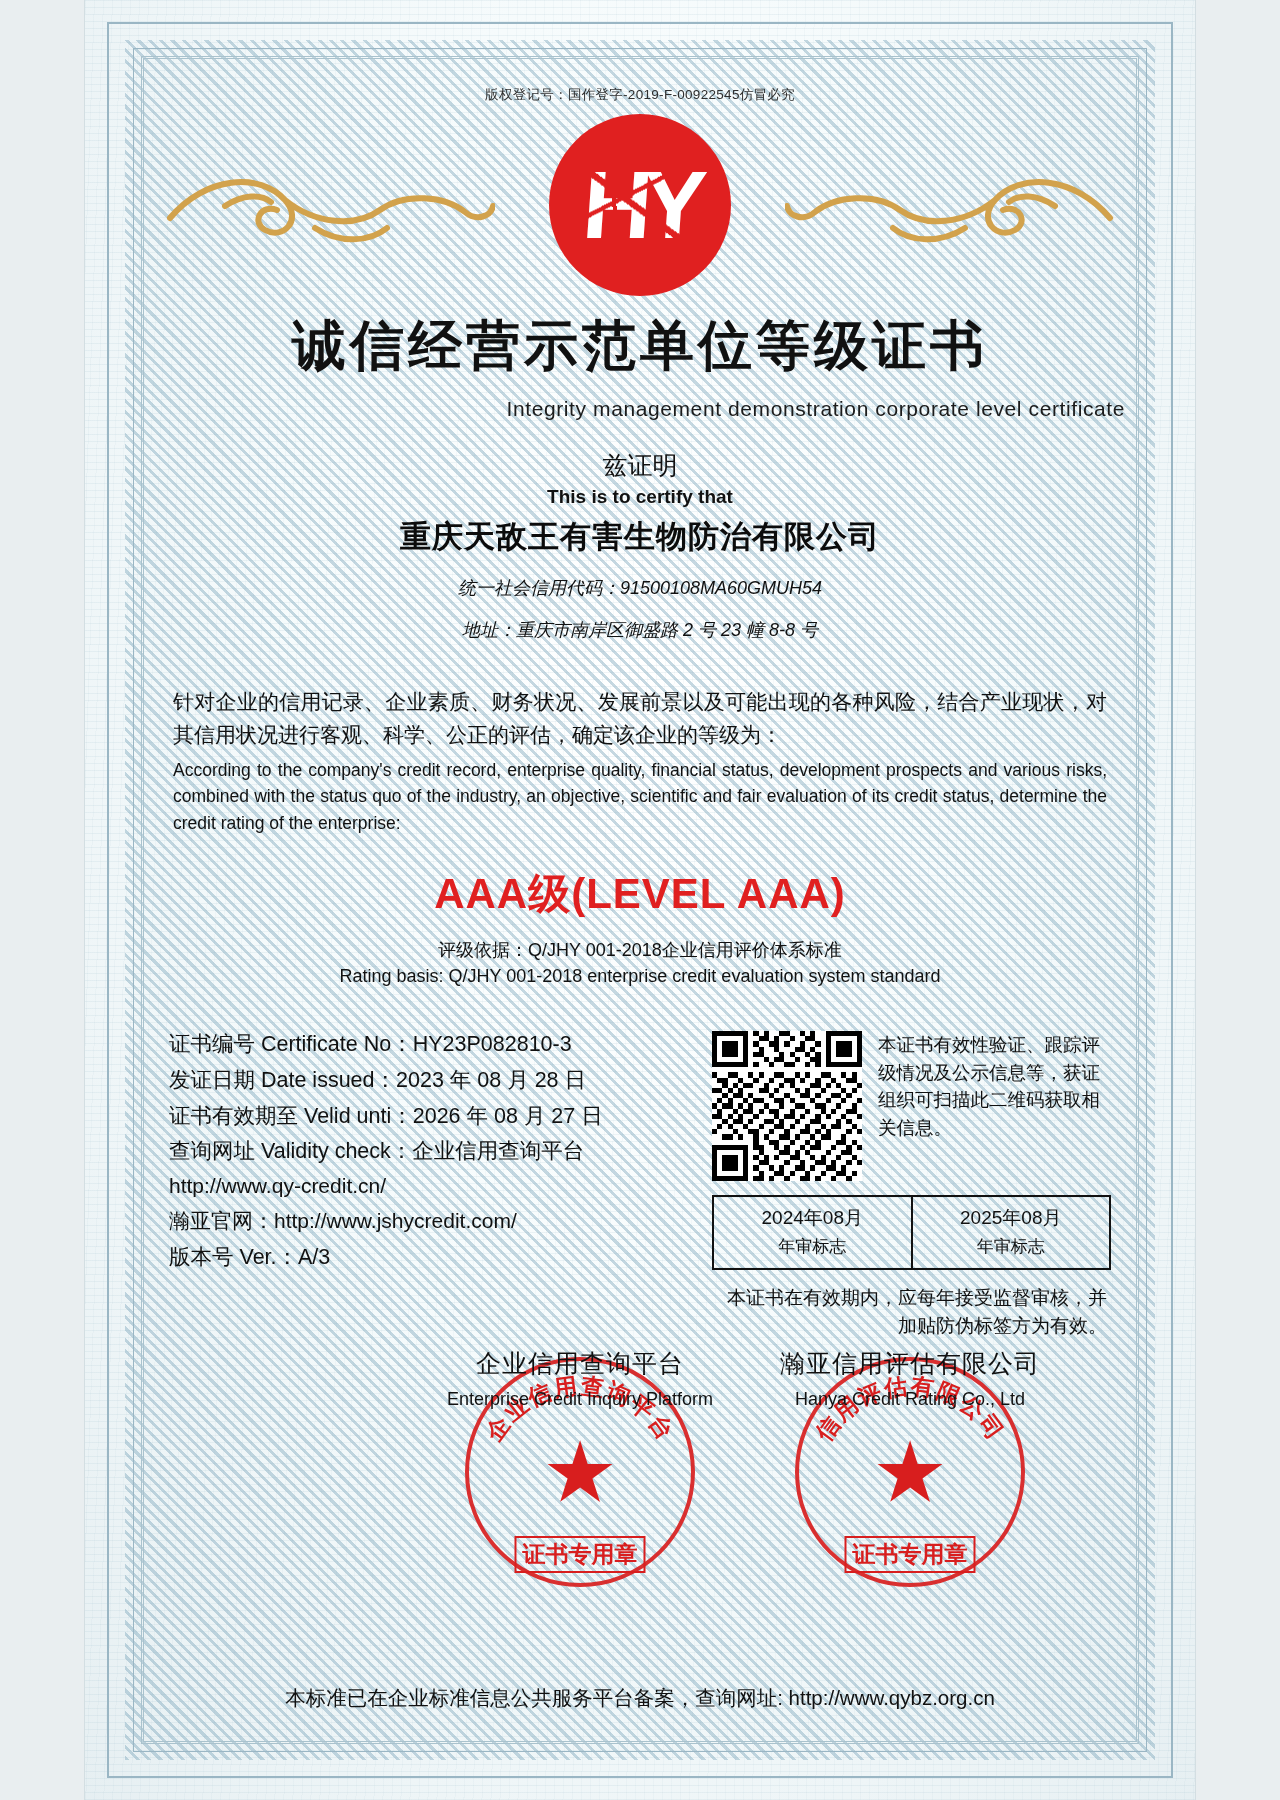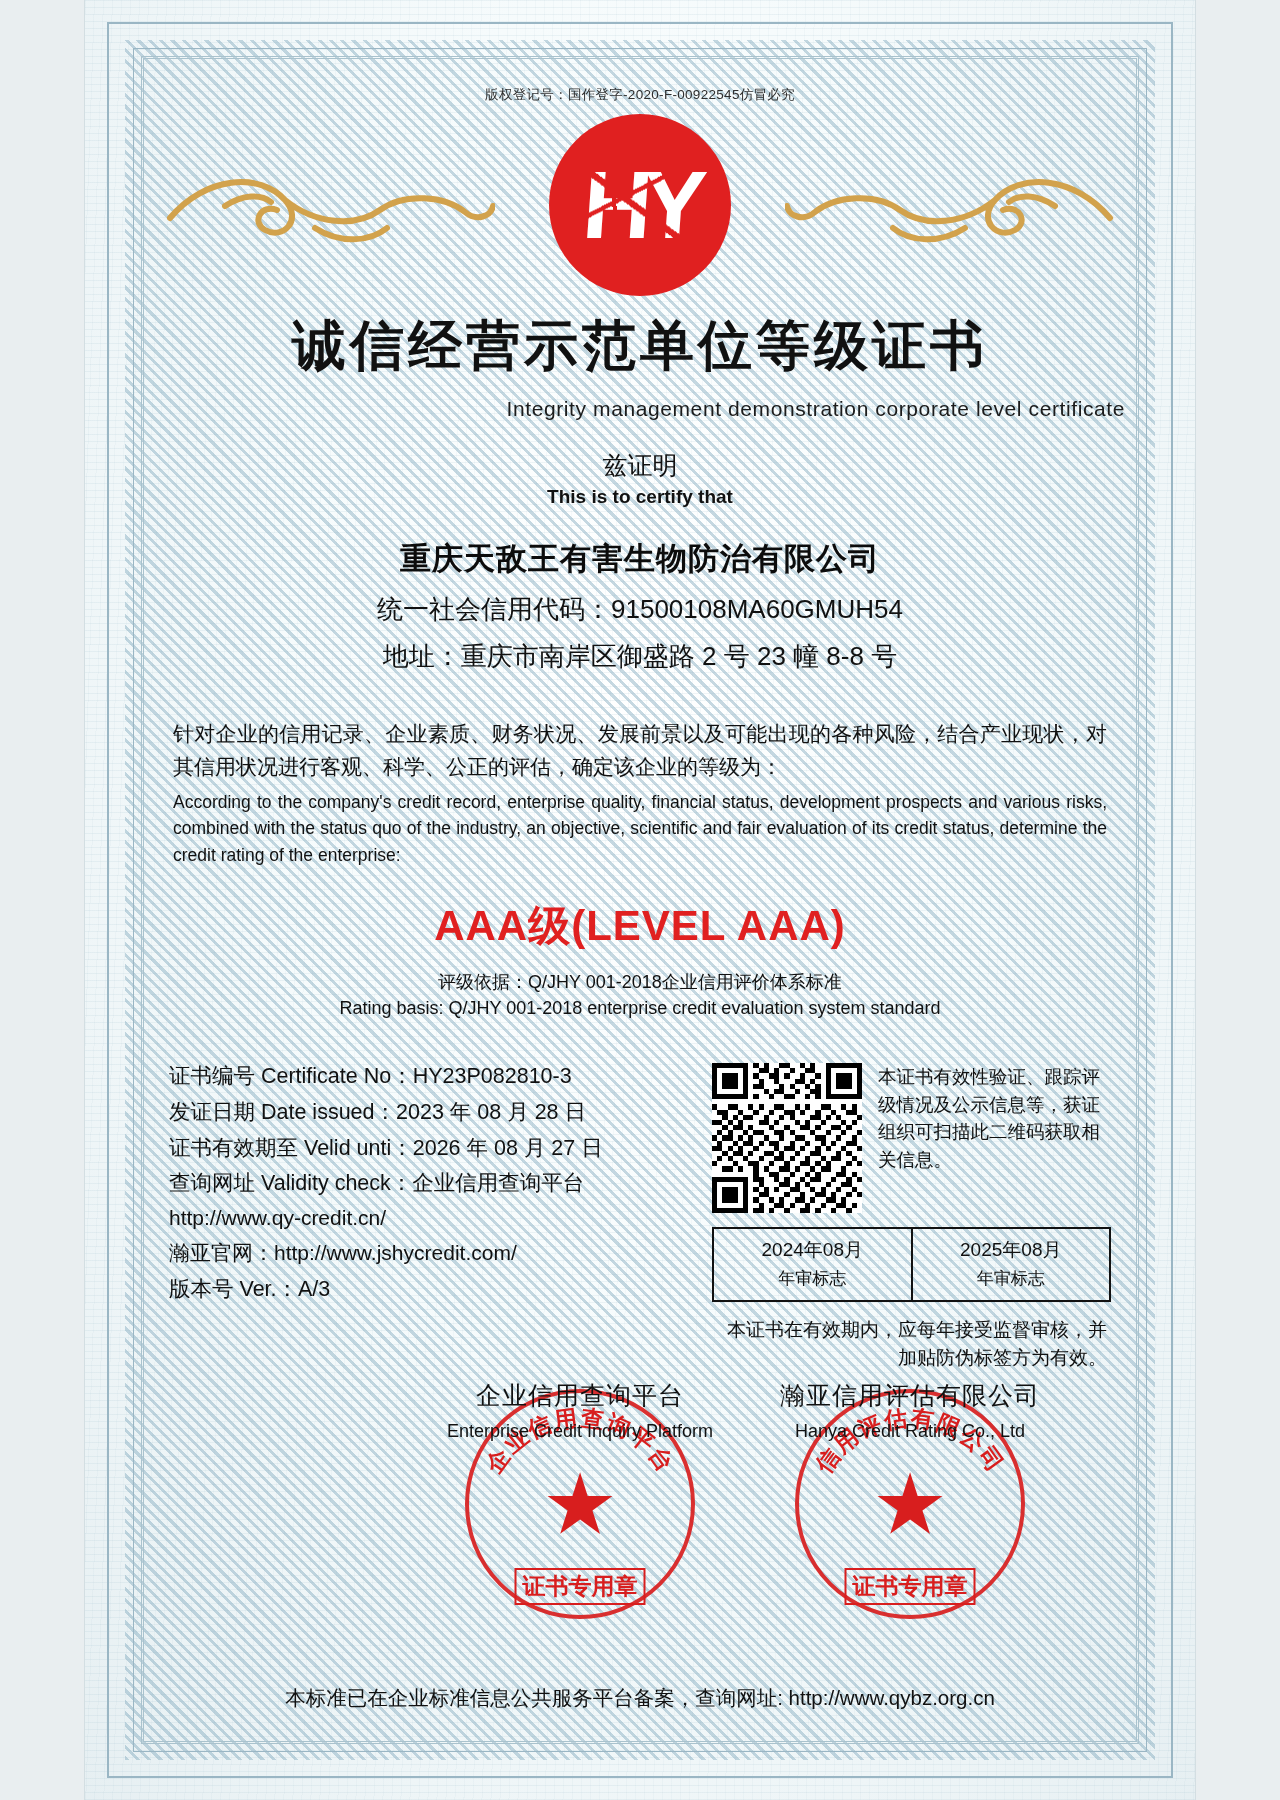--- a/index.html
+++ b/index.html
@@ -123,24 +123,24 @@
     letter-spacing:.6px;
     margin-top:14px;
   }
   .certify-cn{
     text-align:center;font-size:25px;color:#111;margin-top:28px;font-weight:500;
   }
   .certify-en{
     text-align:center;font-size:19px;color:#111;margin-top:4px;font-weight:700;
   }
   .company{
-    text-align:center;font-size:31px;font-weight:700;color:#0c0c0c;margin-top:30px;letter-spacing:1px;
+    text-align:center;font-size:31px;font-weight:700;color:#0c0c0c;margin-top:8px;letter-spacing:1px;
   }
   .code,.addr{
-    text-align:center;font-size:26px;color:#111;margin-top:12px;
+    text-align:center;font-size:18px;color:#111;margin-top:18px;font-style:italic;
   }
 
   .para{
     margin-top:44px;
     padding:0 18px;
   }
   .para-cn{
     font-size:21px;color:#111;line-height:1.55;text-align:justify;
   }
   .para-en{
@@ -242,21 +242,21 @@
 <body>
 
 <div class="cert">
   <div class="frame-outer"></div>
   <div class="frame-band"></div>
   <div class="frame-in1"></div>
   <div class="frame-in2"></div>
 
   <div class="content">
 
-    <div class="copyright">版权登记号：国作登字-2020-F-00922545仿冒必究</div>
+    <div class="copyright">版权登记号：国作登字-2019-F-00922545仿冒必究</div>
 
     <div class="logo-row">
       <svg class="flourish left" viewBox="0 0 330 90" aria-hidden="true">
         <path d="M5 52 C 40 10, 95 6, 120 34 C 138 54, 118 74, 100 64 C 86 56, 96 38, 112 44
                  M120 34 C 150 58, 190 62, 215 44 C 240 26, 280 30, 300 46 C 312 56, 326 50, 328 40
                  M150 62 C 175 78, 205 76, 222 62
                  M60 40 C 78 28, 96 28, 106 36" fill="none" stroke="currentColor" stroke-width="6" stroke-linecap="round"></path>
       </svg>
       <svg class="flourish right" viewBox="0 0 330 90" aria-hidden="true">
         <path d="M5 52 C 40 10, 95 6, 120 34 C 138 54, 118 74, 100 64 C 86 56, 96 38, 112 44

